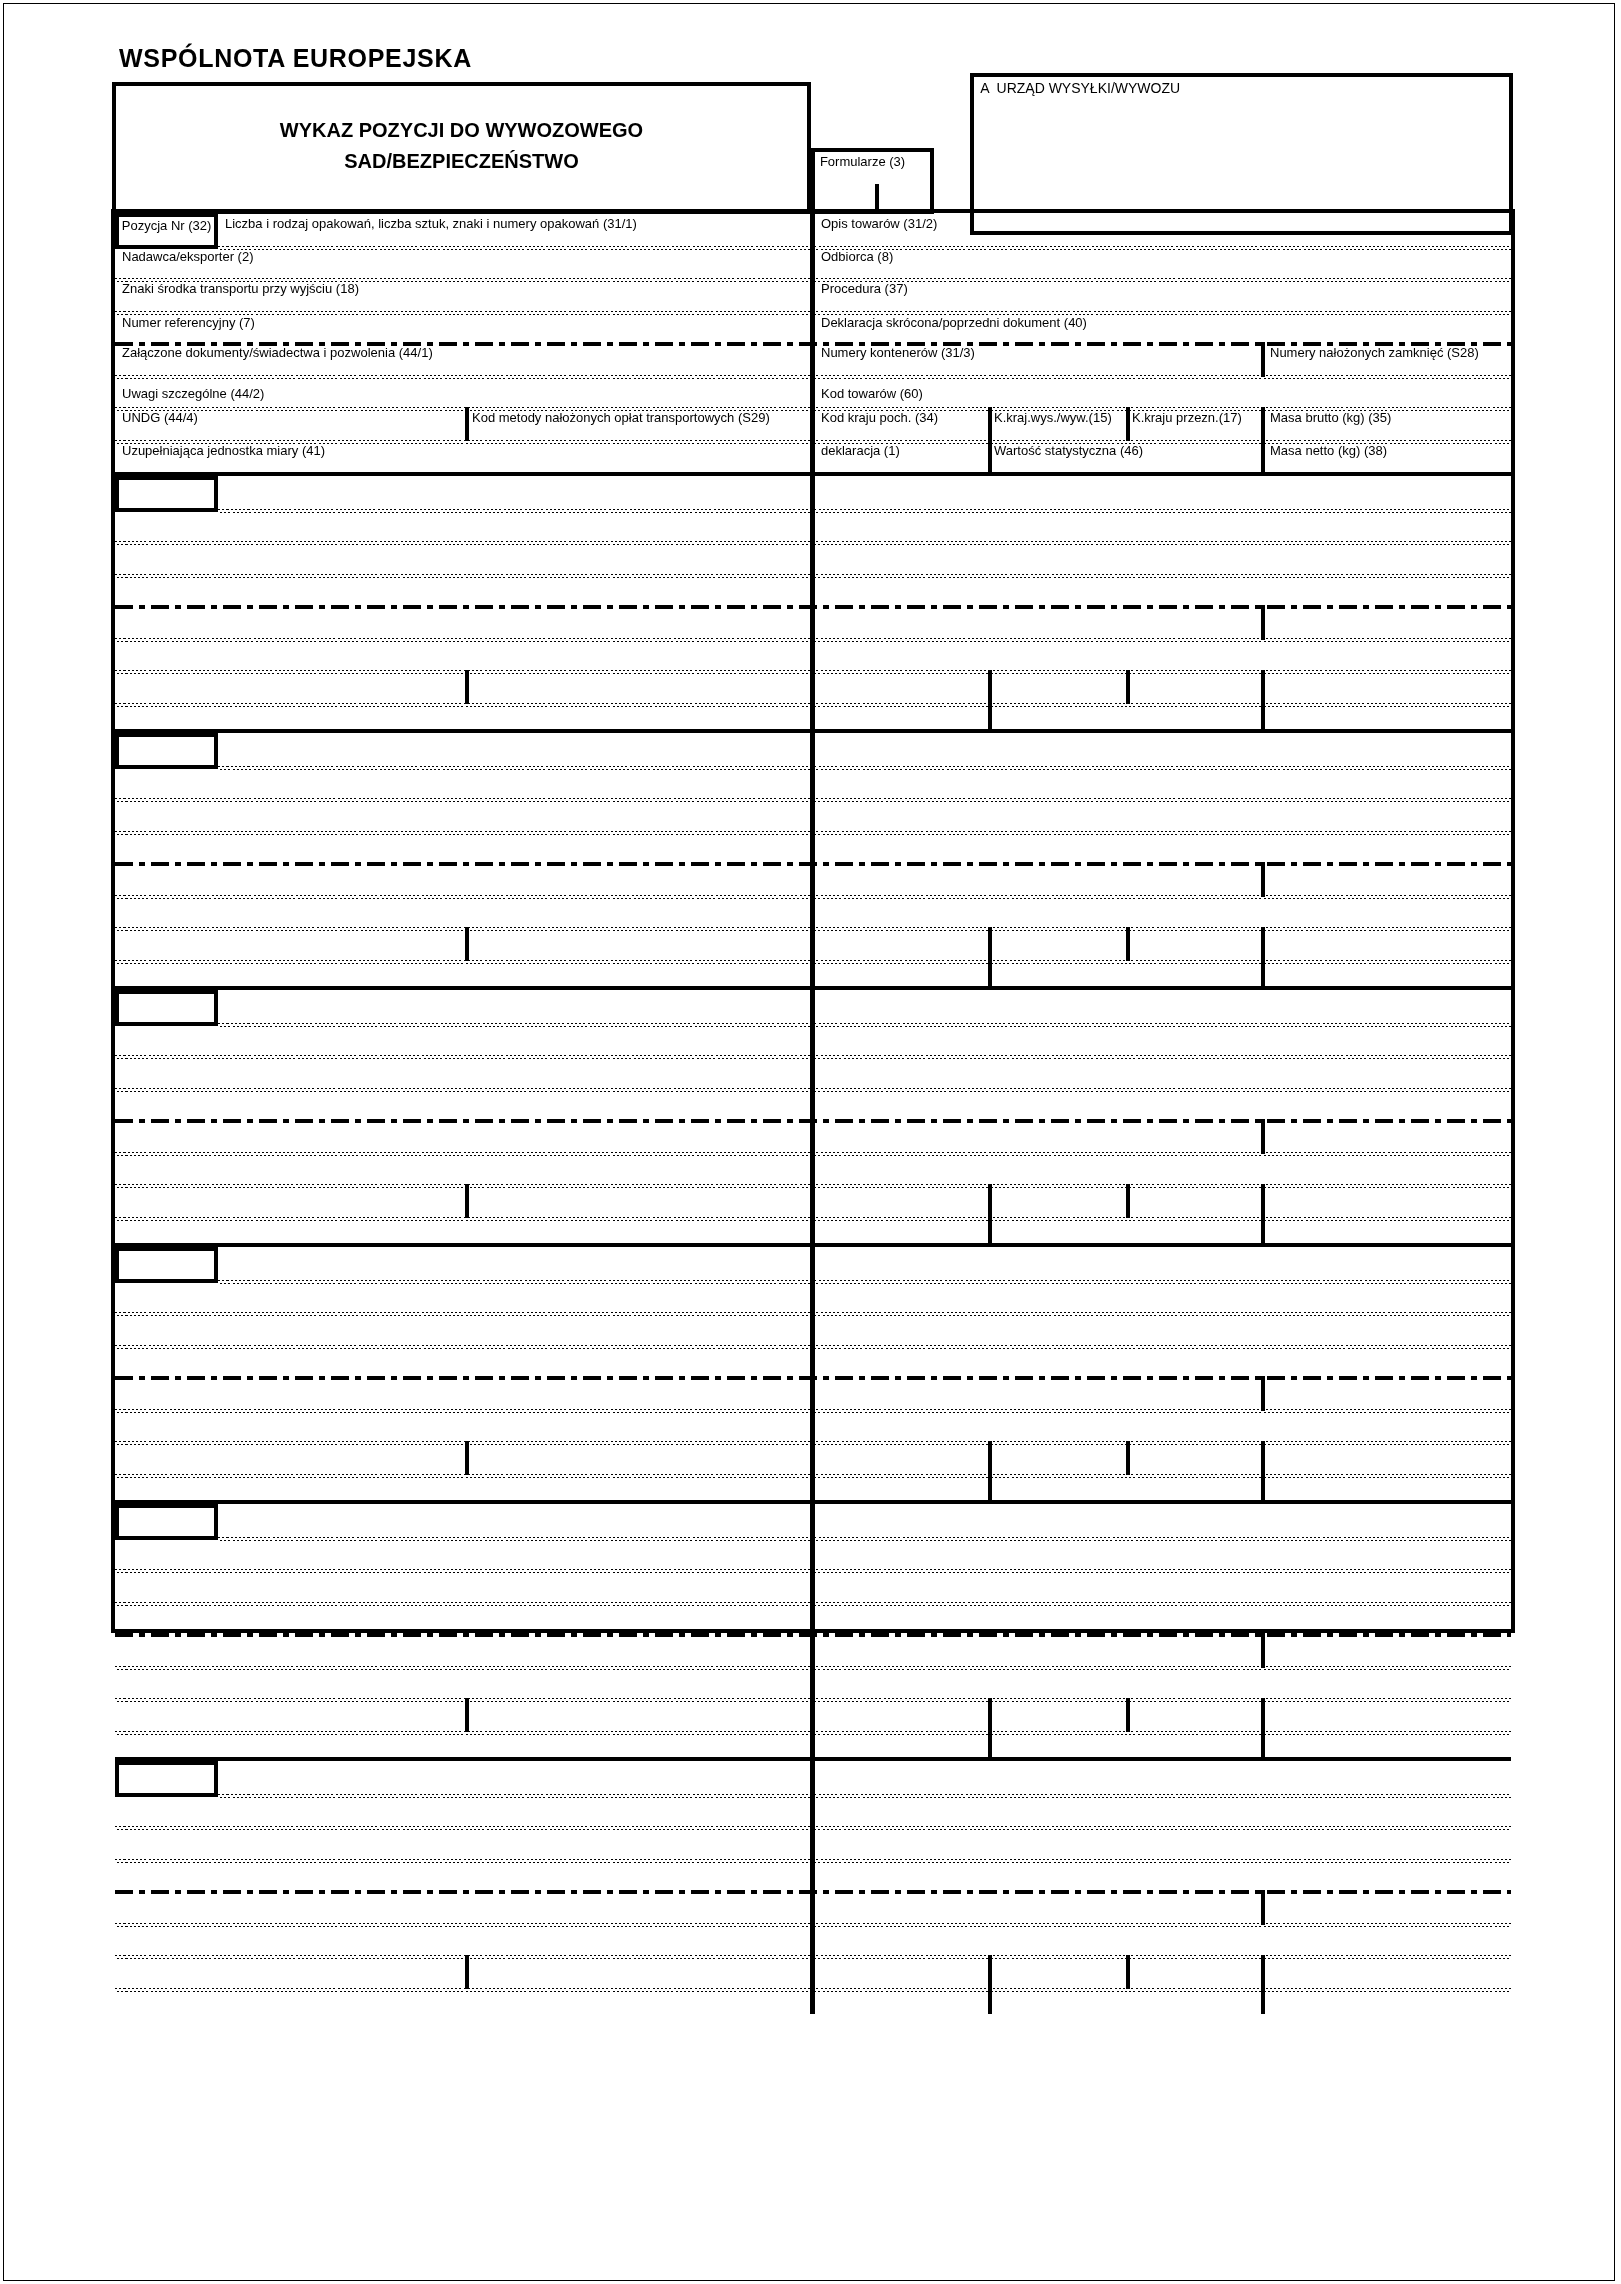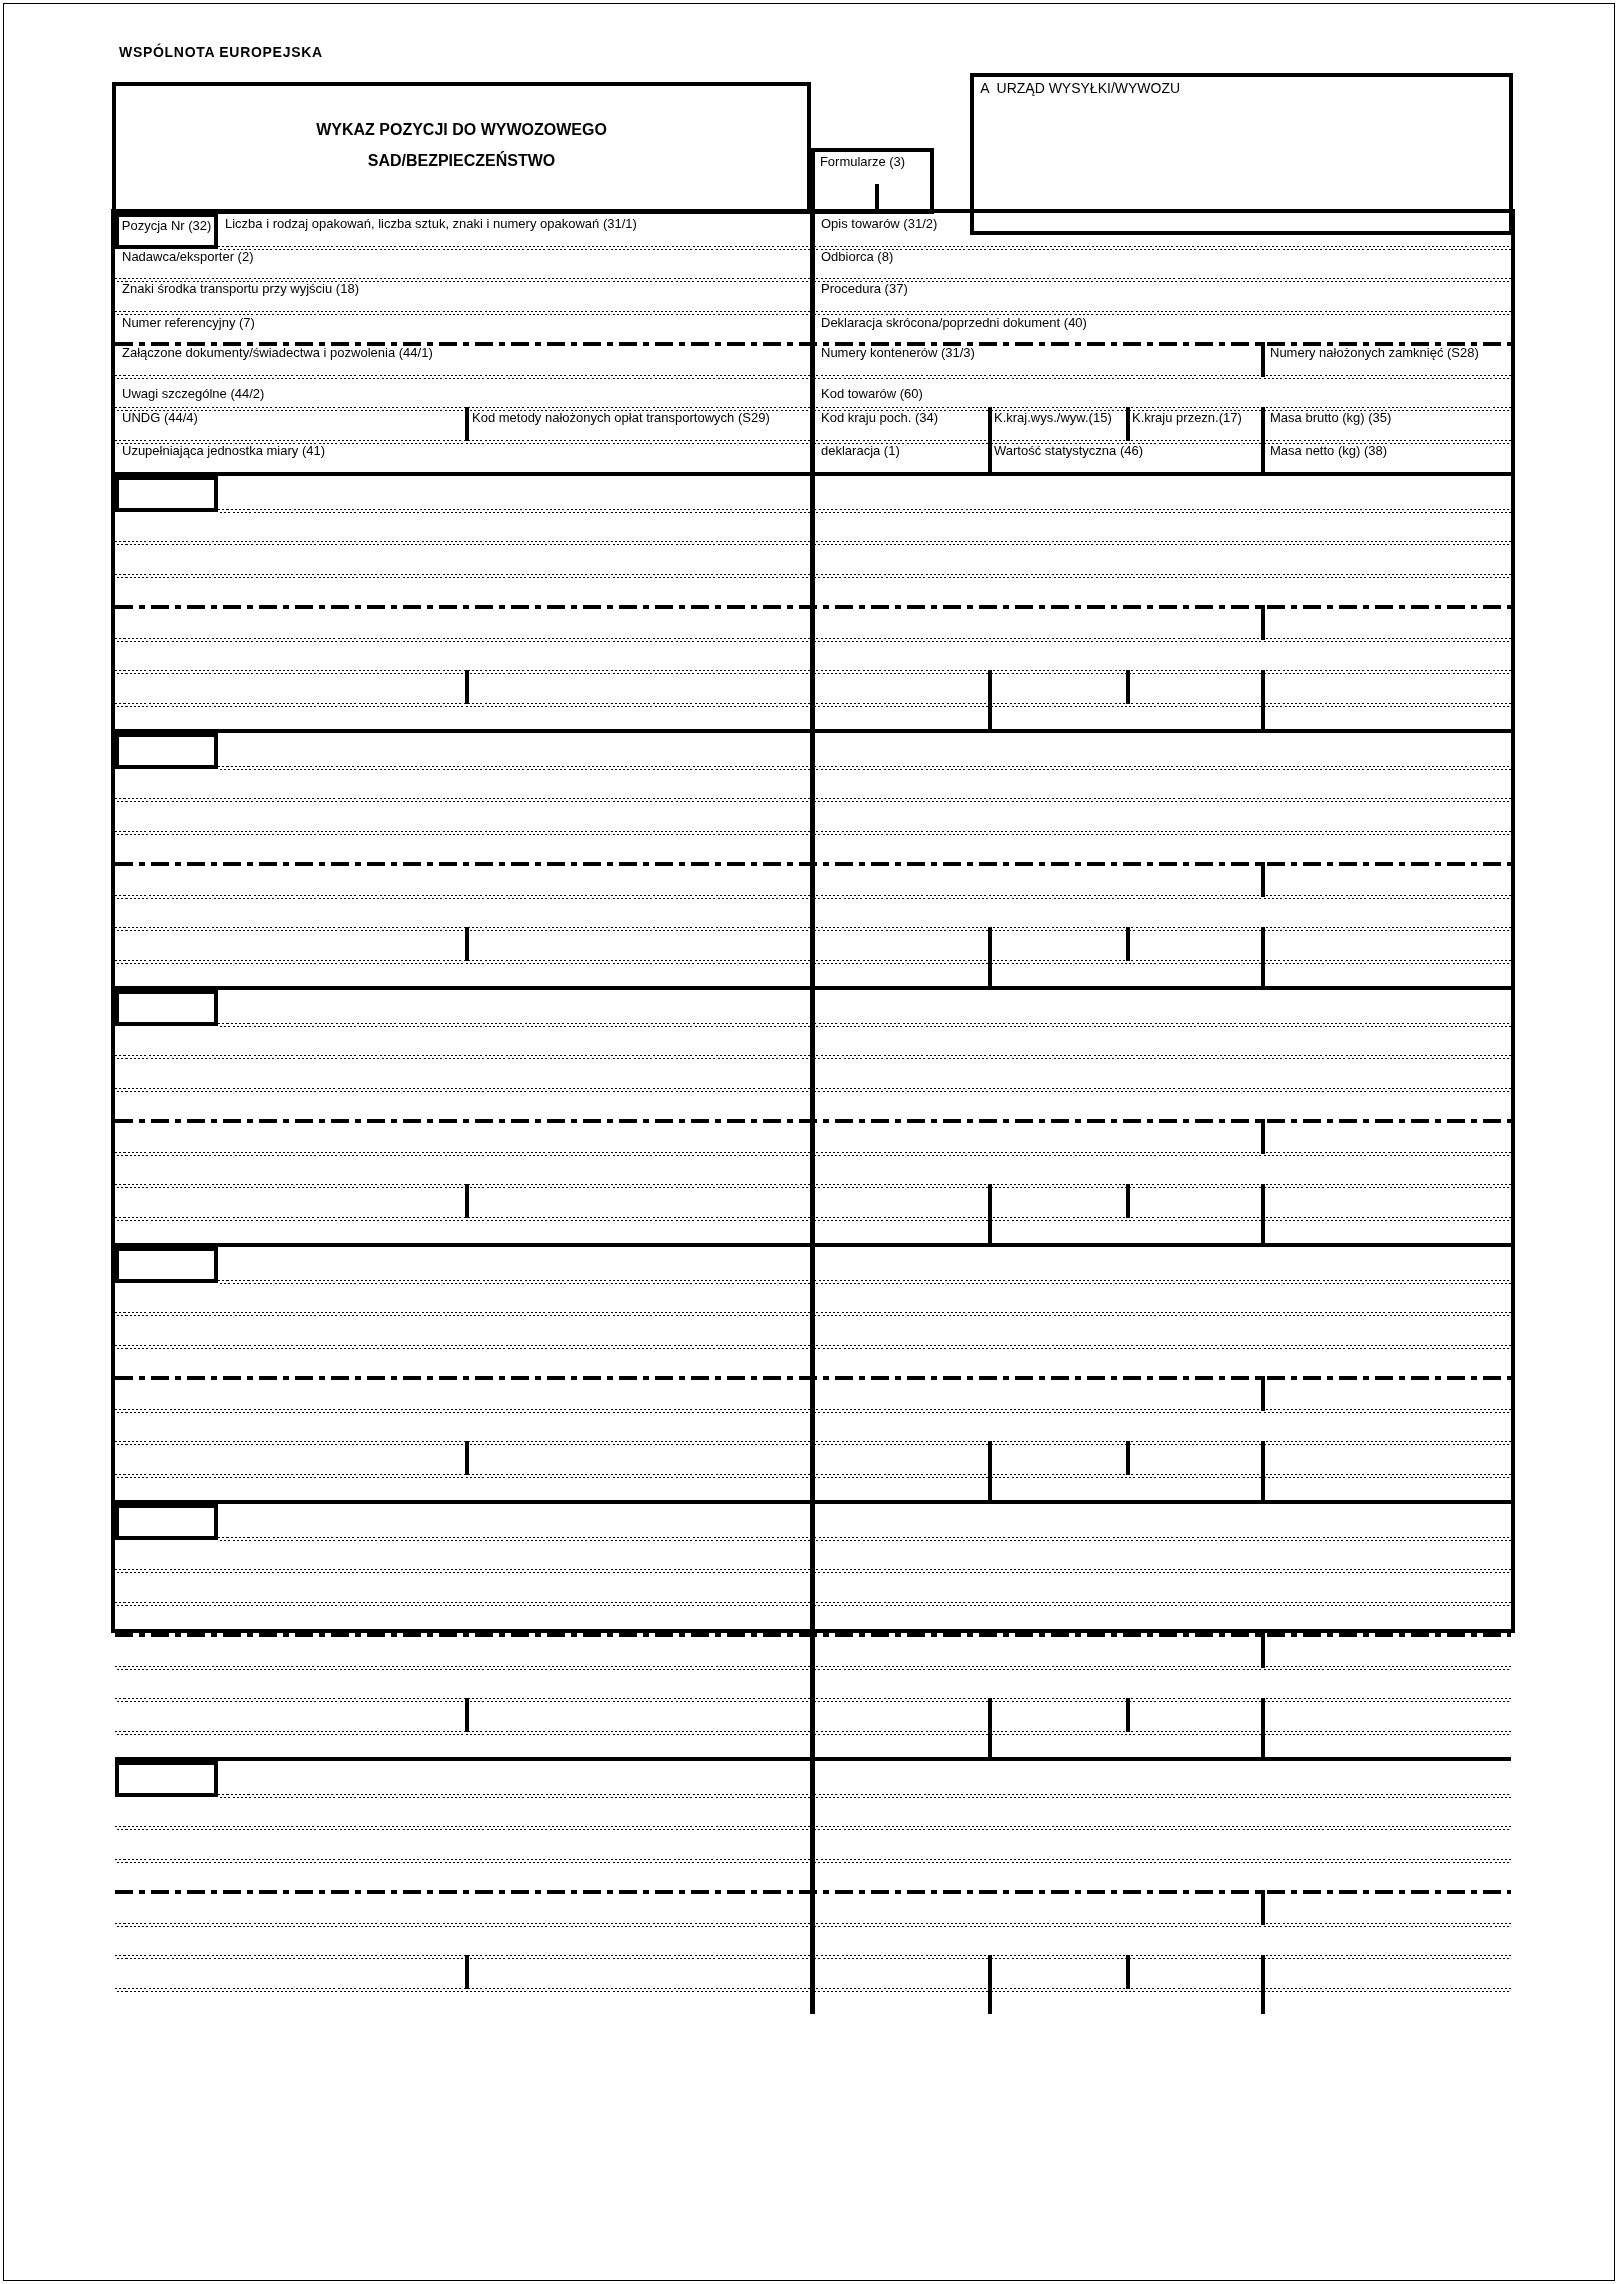--- a/index.html
+++ b/index.html
@@ -1,24 +1,24 @@
 <!DOCTYPE html>
 <html style="font-size:11px"><head>
 <meta charset="utf-8">
 <style>
   html,body{margin:0;padding:0;background:#e8e8e8;}
   .page{position:relative;width:1621px;height:2284px;background:#fff;overflow:hidden;
         font-family:"Liberation Sans", sans-serif;color:#000;}
   .page-frame{position:absolute;left:2.8px;top:2.8px;width:1610px;height:2276px;border:1.4px solid #000;}
 
   
-  .eu-title{position:absolute;left:119px;top:44px;font-size:14px;font-weight:bold;letter-spacing:0.7px;}
+  .eu-title{position:absolute;left:119px;top:44px;font-size:25px;font-weight:bold;letter-spacing:0.7px;}
   .title-box{position:absolute;left:112px;top:82px;width:699px;height:132px;border:4.9px solid #000;
              box-sizing:border-box;text-align:center;}
-  .title-line{font-size:16px;font-weight:bold;line-height:30.5px;}
+  .title-line{font-size:20px;font-weight:bold;line-height:30.5px;}
   .title-inner{padding-top:29px;}
   .formularze-box{position:absolute;left:811px;top:148px;width:123px;height:66px;border:4.2px solid #000;
                   box-sizing:border-box;}
   .formularze-label{position:absolute;left:4.9px;top:2.8px;font-size:13px;white-space:nowrap;}
   .formularze-divider{position:absolute;left:60px;top:32px;bottom:0;width:3.5px;background:#000;}
   .office-box{position:absolute;left:970px;top:51px;width:543px;height:162px;border:4.2px solid #000;
               box-sizing:border-box;margin-top:22px;}
   .office-label{position:absolute;left:6.2px;top:2.8px;font-size:14px;white-space:pre;}
 
   

